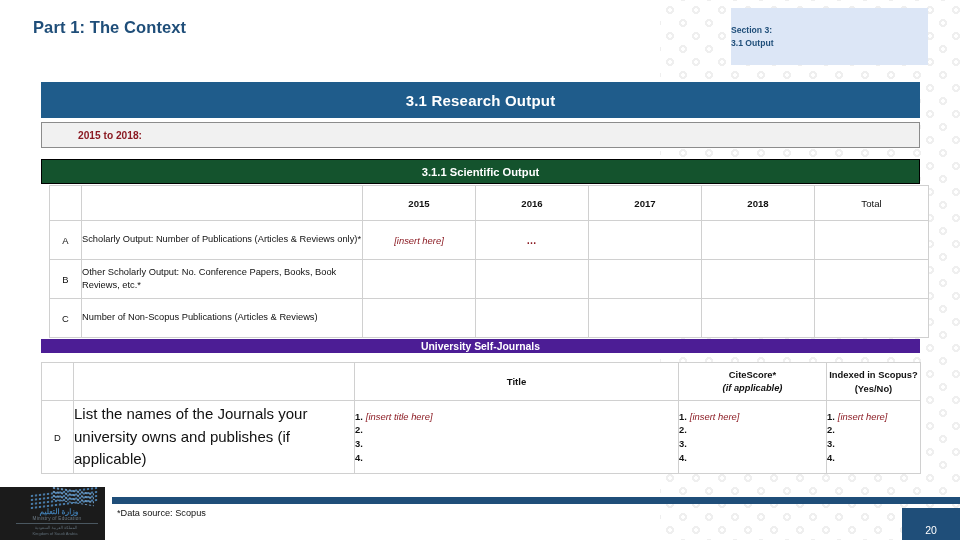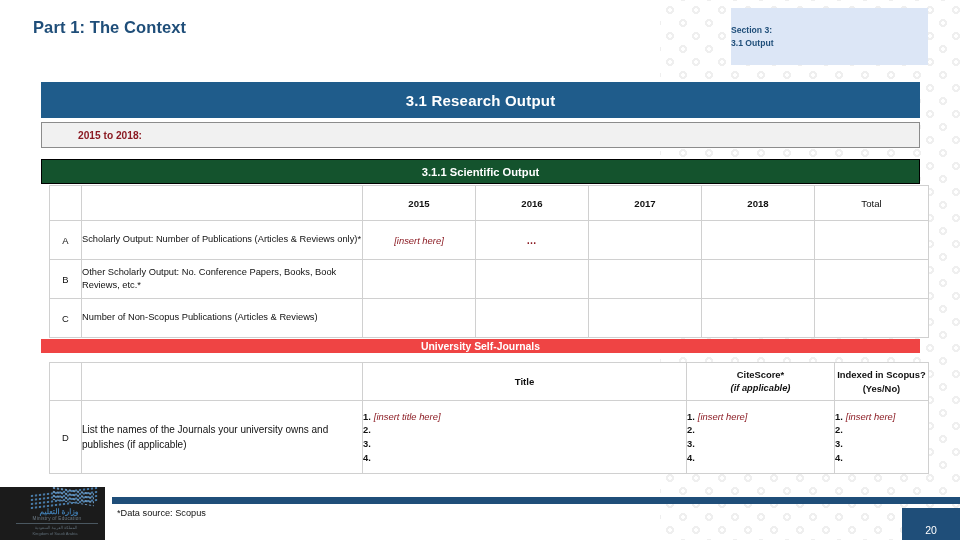--- a/index.html
+++ b/index.html
@@ -77,37 +77,37 @@
   .rowlabel{
     padding:5px 8px 5px 4px;line-height:1.42;font-size:9.3px;
   }
   .datacell{height:38px;text-align:center;}
   .ins{color:#8B1A22;font-style:italic;font-size:9.4px;}
   .ellipsis{color:#8B1A22;font-weight:bold;letter-spacing:1px;font-size:10px;}
 
   
   #banner-selfj{
     position:absolute;left:41px;top:339px;width:879px;height:14px;
-    background:#ef4444;
+    background:#4c1d95;
     display:flex;align-items:center;justify-content:center;
     color:#ffffff;font-size:10.4px;font-weight:bold;
   }
-  #tbl-journals{top:362px;margin-left:8px;}
+  #tbl-journals{top:362px;}
   .jhead{
     text-align:center;font-weight:bold;font-size:9.6px;height:37px;line-height:1.4;
   }
   .jhead .sub{font-weight:bold;font-style:italic;font-size:9.3px;}
   .jhead .sub2{font-weight:bold;font-size:9.4px;}
   .jcell{height:72px;vertical-align:top;padding:5px 6px;}
   .numlist{margin:0;padding:0;list-style:none;}
   .numlist li{
     font-size:9.4px;font-weight:bold;color:#111;line-height:1.46;white-space:nowrap;
   }
   .numlist li .txt{font-weight:normal;font-style:italic;color:#8B1A22;margin-left:3px;}
-  .jdesc{padding:6px 10px 6px 6px;line-height:1.5;font-size:10px;vertical-align:middle;}
+  .jdesc{padding:6px 10px 6px 6px;line-height:1.5;font-size:15px;vertical-align:middle;}
 
   
   #footnote{
     position:absolute;left:117px;top:508px;
     font-size:9.2px;color:#111;
   }
   #footer-bar{
     position:absolute;left:112px;top:497px;width:848px;height:7px;
     background:#1F4E79;
   }

